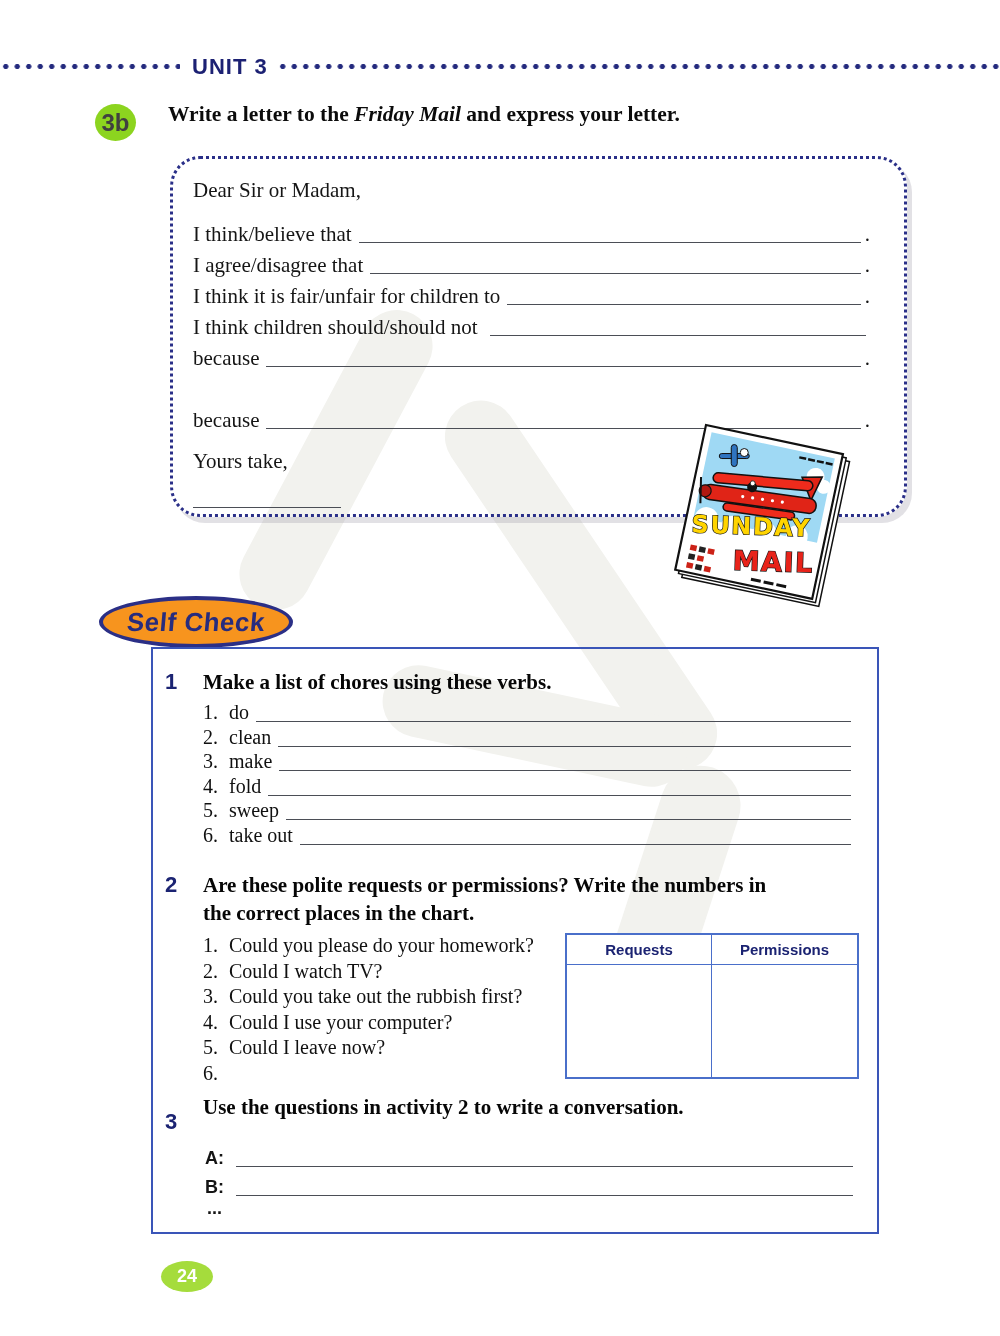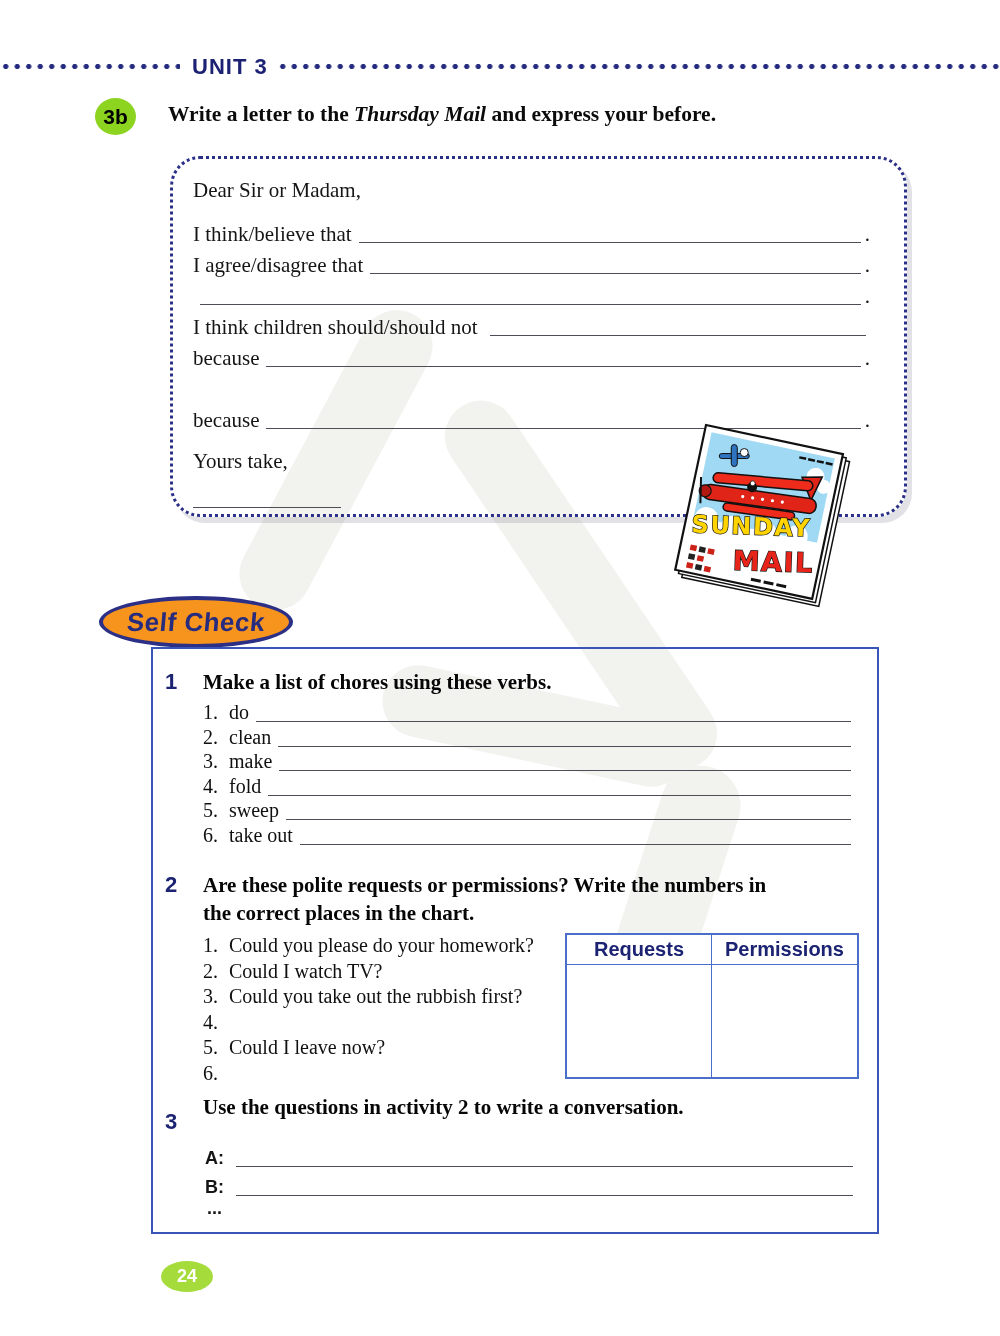--- a/index.html
+++ b/index.html
@@ -16,23 +16,23 @@
   
   .dotline { position:absolute; top:63px; height:7px;
              background-image:radial-gradient(circle, #242a7e 2.3px, transparent 2.9px);
              background-size:11.5px 7px; background-repeat:repeat-x; background-position:left center; }
   .dl-left  { left:0; width:180px; }
   .dl-right { left:277px; width:723px; }
   .unit-label { position:absolute; left:192px; top:54px; font-family:"Liberation Sans", sans-serif;
                 font-weight:bold; font-size:22px; letter-spacing:1px; color:#1c2173; }
 
   
-  .badge-3b { position:absolute; left:95px; top:98px; width:41px; height:37px; background:#8cd41f;
+  .badge-3b { position:absolute; left:95px; top:104px; width:41px; height:37px; background:#8cd41f;
               border-radius:50%; display:flex; align-items:center; justify-content:center;
-              font-family:"Liberation Sans", sans-serif; font-weight:bold; font-size:21px; color:#000000; }
+              font-family:"Liberation Sans", sans-serif; font-weight:bold; font-size:24px; color:#404040; }
   .instruction { position:absolute; left:168px; top:102px; width:760px; font-weight:bold;
                  font-size:21.5px; color:#0b0b0b; }
 
   
   .letter-box { position:absolute; left:170px; top:156px; width:737px; height:361px;
                 border:3px dotted #2a2f88; border-radius:30px; box-sizing:border-box;
                 box-shadow:5px 6px 0 rgba(150,148,162,0.28); background:transparent; }
   .lrow { position:absolute; left:20px; right:34px; height:26px; display:flex; align-items:flex-end;
           font-size:21px; line-height:26px; color:#151515; }
   .ltext { white-space:pre; }
@@ -61,21 +61,21 @@
             font-size:20px; line-height:25px; }
   .sc-row .inum { width:26px; flex:0 0 auto; }
   .sc-row .bl { margin-bottom:3px; }
   .q-row { right:auto; width:370px; }
 
   
   .sc-table { position:absolute; left:412px; top:284px; width:294px; height:146px;
               border:2px solid #4a6fca; box-sizing:border-box; display:grid;
               grid-template-columns:1fr 1fr; grid-template-rows:30px 1fr; background:#fff; }
   .sc-th { display:flex; align-items:center; justify-content:center;
-           font-family:"Liberation Sans", sans-serif; font-weight:bold; font-size:20px; color:#1b2372;
+           font-family:"Liberation Sans", sans-serif; font-weight:bold; font-size:15px; color:#1b2372;
            border-bottom:1.6px solid #4a6fca; }
   .sc-th.first, .sc-td.first { border-right:1.6px solid #4a6fca; }
 
   
   .ab-row { position:absolute; left:52px; right:24px; height:25px; display:flex; align-items:flex-end; }
   .ab-label { font-family:"Liberation Sans", sans-serif; font-weight:600; font-size:18px; line-height:25px; color:#141414; }
   .ab-row .bl { margin:0 0 4px 12px; }
   .dots { position:absolute; left:54px; font-family:"Liberation Sans", sans-serif; font-weight:bold;
           font-size:18px; color:#141414; }
 
@@ -92,37 +92,38 @@
   <div class="wm wm1"></div>
   <div class="wm wm2"></div>
   <div class="wm wm3"></div>
   <div class="wm wm4"></div>
 
   <div class="dotline dl-left"></div>
   <div class="unit-label">UNIT 3</div>
   <div class="dotline dl-right"></div>
 
   <div class="badge-3b">3b</div>
-  <div class="instruction"><span>Write a letter to the</span><i> Thursday Mail</i><span> and express your before.</span></div>
+  <div class="instruction"><span>Write a letter to the</span><i> Friday Mail</i><span> and express your letter.</span></div>
 
   <div class="letter-box">
     <div class="lrow" style="top:18px">
         <span class="ltext">Dear Sir or Madam,</span>
       </div>
     <div class="lrow" style="top:62px">
         <span class="ltext">I think/believe that</span>
         <span class="bl"></span>
         <span class="lperiod">.</span>
       </div>
     <div class="lrow" style="top:93px">
         <span class="ltext">I agree/disagree that</span>
         <span class="bl"></span>
         <span class="lperiod">.</span>
       </div>
     <div class="lrow" style="top:124px">
+        <span class="ltext">I think it is fair/unfair for children to</span>
         <span class="bl"></span>
         <span class="lperiod">.</span>
       </div>
     <div class="lrow" style="top:155px">
         <span class="ltext">I think children should/should not </span>
         <span class="bl"></span>
         <span class="lperiod"></span>
       </div>
     <div class="lrow" style="top:186px">
         <span class="ltext">because</span>
@@ -247,20 +248,21 @@
     <div class="sc-row q-row" style="top:310px">
         <span class="inum">2.</span>
         <span>Could I watch TV?</span>
       </div>
     <div class="sc-row q-row" style="top:335px">
         <span class="inum">3.</span>
         <span>Could you take out the rubbish first?</span>
       </div>
     <div class="sc-row q-row" style="top:361px">
         <span class="inum">4.</span>
+        <span>Could I use your computer?</span>
       </div>
     <div class="sc-row q-row" style="top:386px">
         <span class="inum">5.</span>
         <span>Could I leave now?</span>
       </div>
     <div class="sc-row q-row" style="top:412px">
         <span class="inum">6.</span>
       </div>
 
     <div class="sc-table">

